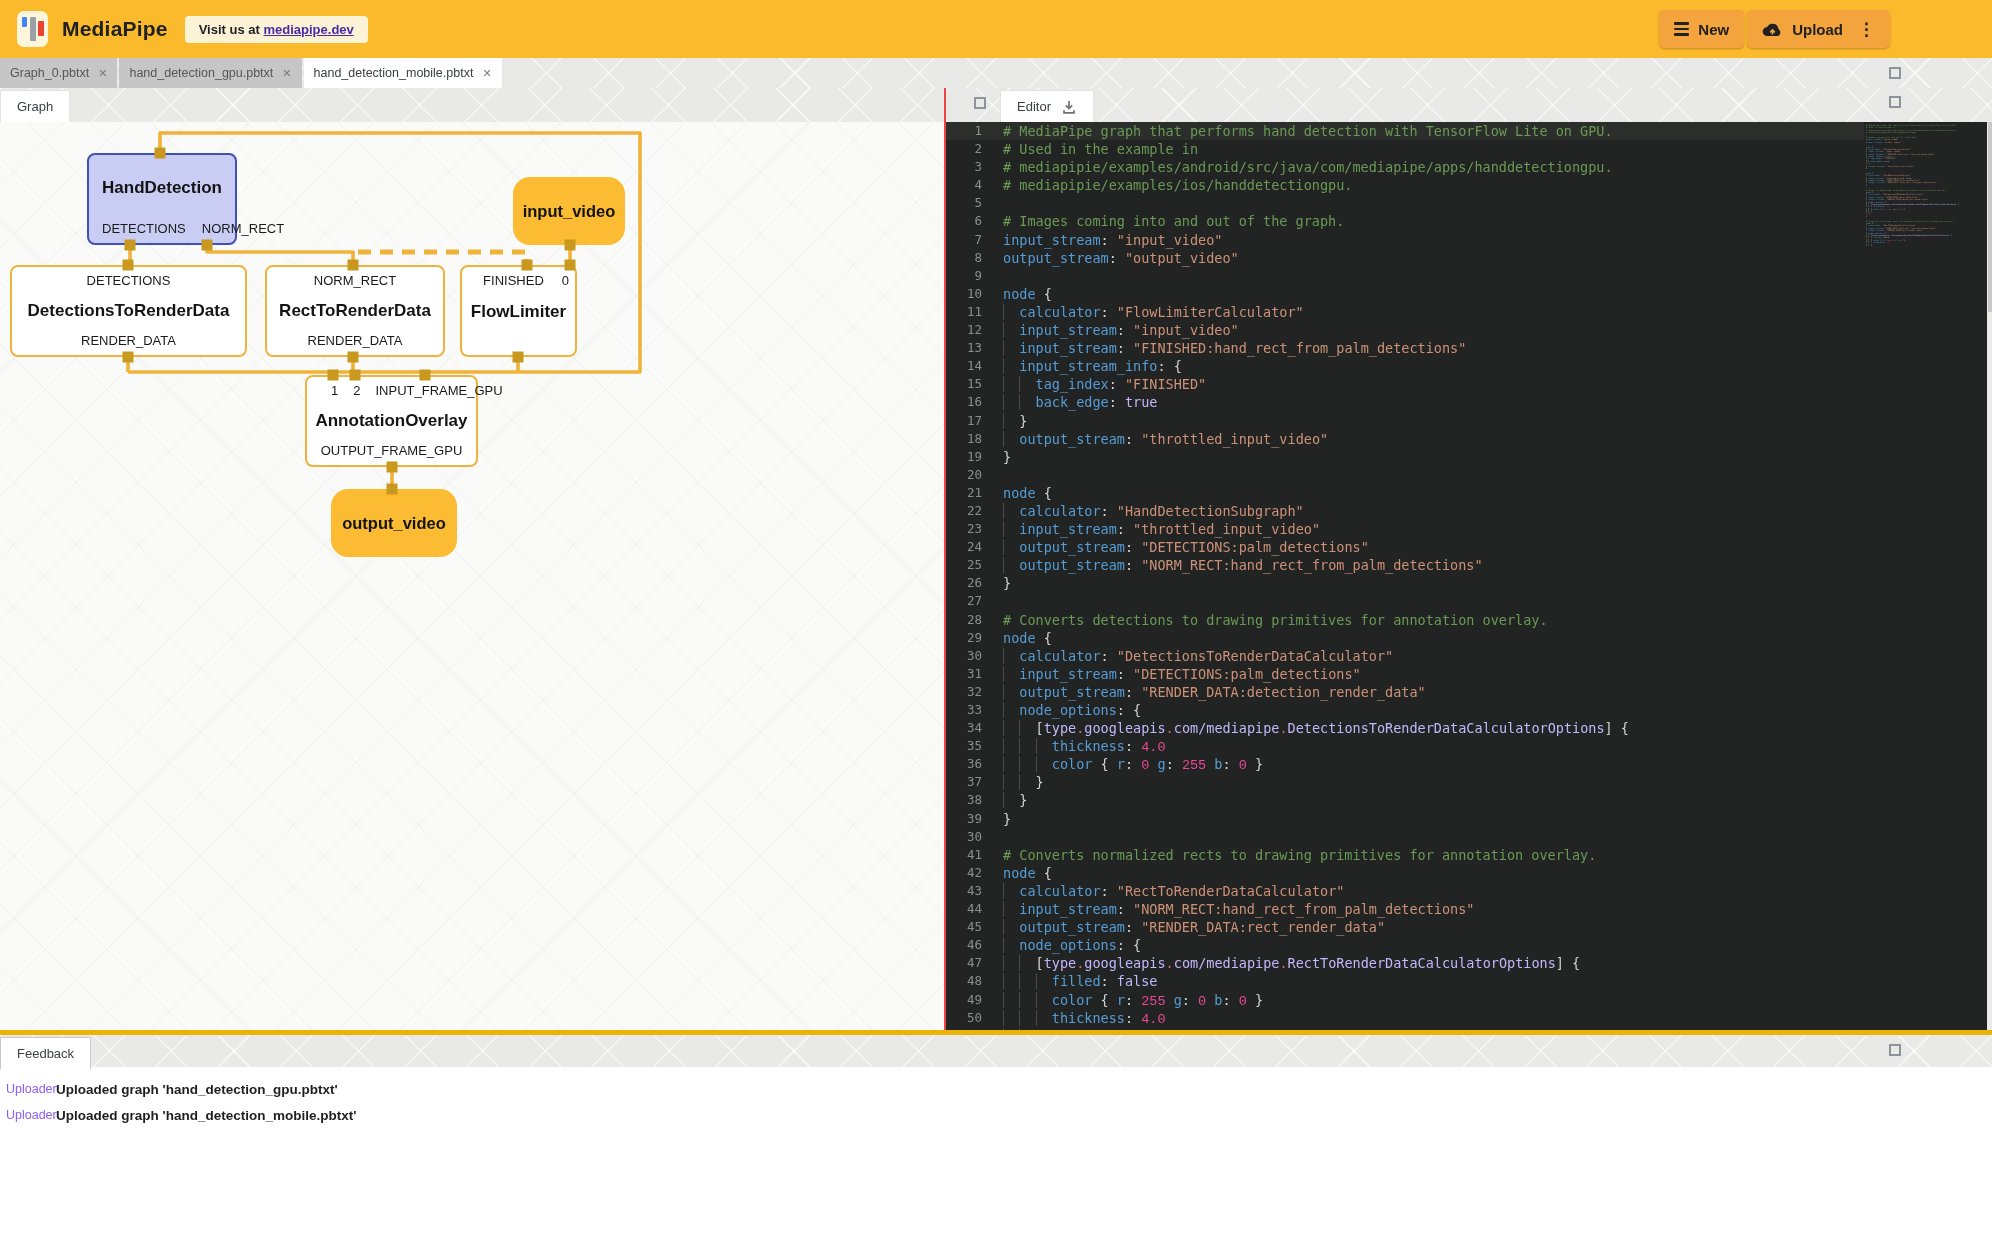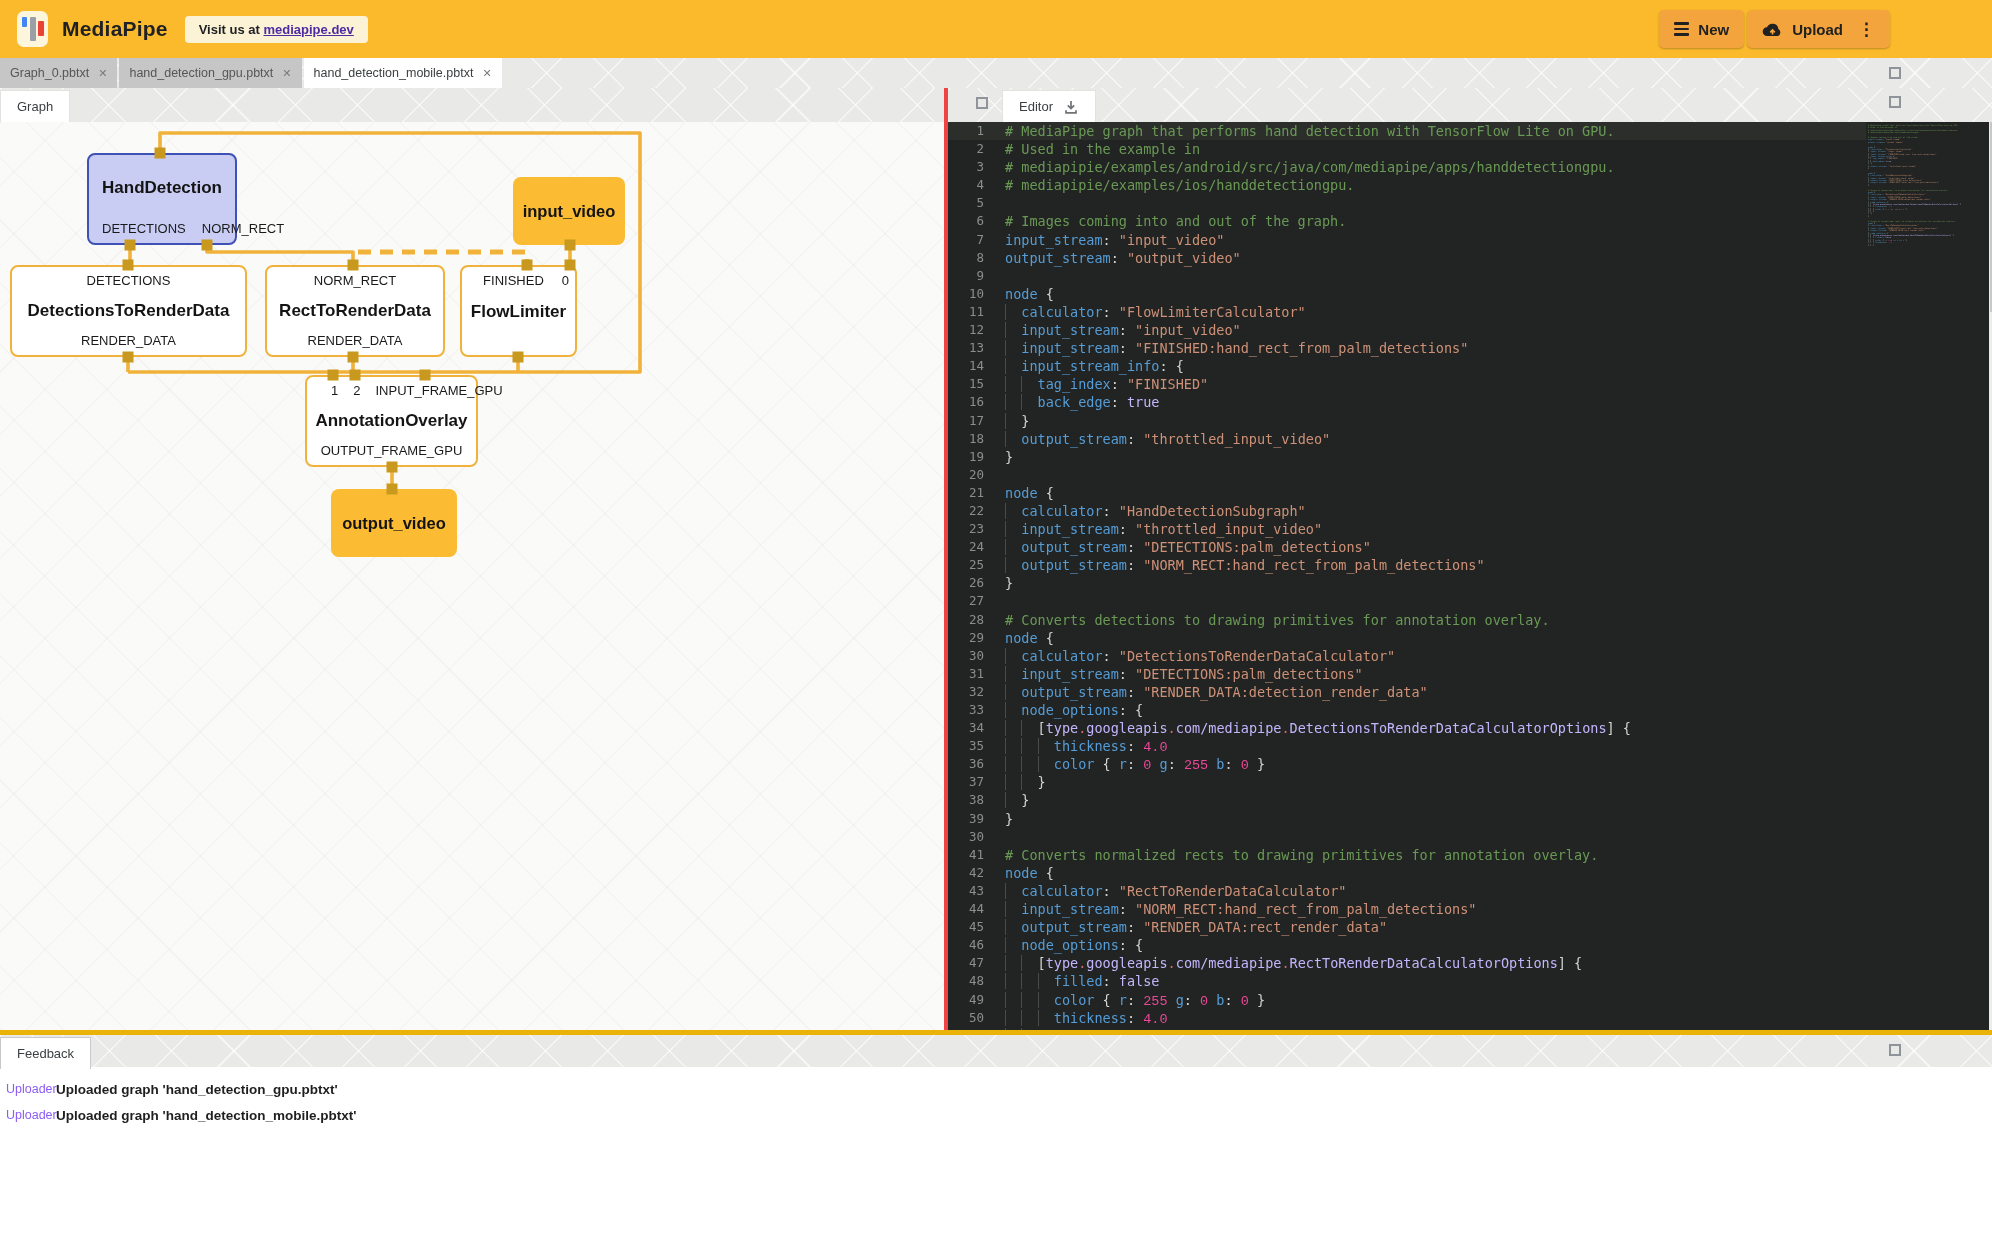--- a/index.html
+++ b/index.html
@@ -44,34 +44,34 @@
     background-color:#fafaf8;
     background-image:repeating-linear-gradient(45deg,rgba(0,0,0,.022) 0 1.5px,transparent 1.5px 44px),
                      repeating-linear-gradient(135deg,rgba(0,0,0,.022) 0 1.5px,transparent 1.5px 44px); }
 
   .gnode { position:absolute; border-radius:8px; display:flex; flex-direction:column; }
   .gnode .title { font-weight:bold; font-size:17px; color:#141414; text-align:center; }
   .calc { background:#fff; border:2px solid #f0b23c; justify-content:space-between; padding:6px 0 7px; }
   .calc .title { flex:1; display:flex; align-items:center; justify-content:center; }
   .sub { background:#c9cdf3; border:2px solid #3f51b5; }
   .sub .title { flex:1; display:flex; align-items:center; justify-content:center; }
-  .stream { background:#fbbc33; align-items:center; justify-content:center; }
+  .stream { background:#fbbc33; align-items:center; justify-content:center;border-radius:17px; }
   .stream .title { font-size:16.5px; }
   .ports { display:flex; font-size:13px; color:#1a1a1a; justify-content:center; gap:16px; min-height:13px; }
   .sub .ports { justify-content:space-between; padding:0 4px 7px 13px; }
   .fl-top { justify-content:flex-end; padding-right:6px; gap:18px; }
   .ao-top { justify-content:flex-start; padding-left:24px; gap:15px; }
 
   .edges { position:absolute; left:0; top:0; pointer-events:none; }
   .e { stroke:#f1b23a; stroke-width:3.6; fill:none; stroke-linejoin:round; }
   .ed { stroke:#f1b23a; stroke-width:5; fill:none; stroke-dasharray:13 9; }
   .port { fill:#c8991e; }
 
   
-  #editor-panel { position:absolute; left:944px; top:0; width:1048px; height:942px; border-left:4px solid #ef4444; }
+  #editor-panel { position:absolute; left:944px; top:0; width:1048px; height:942px; border-left:2px solid #ef4444; }
   #code-area { position:absolute; left:0; top:34px; width:1048px; height:908px; background:#212422; overflow:hidden; font-family:"DejaVu Sans Mono",monospace; }
   #code-lines { position:absolute; left:0; top:0; width:918px; }
   .cl { display:flex; height:18.1px; line-height:18.1px; }
   .cl.cur { background:#2b2e2b; }
   .ln { width:36px; text-align:right; color:#8b8f8b; font-size:12.5px; margin-right:21px; flex:none; }
   .ct { white-space:pre; font-size:13.5px; color:#d4d4d4; }
   .c { color:#6a9955; } .k { color:#569cd6; } .s { color:#ce9178; } .p { color:#d4d4d4; }
   .b { color:#c4b5fd;text-align:center; } .n { color:#ec4899;font-family:Liberation Mono, monospace; } .d { color:#d16969; }
   .i { box-shadow:inset 1px 0 0 #474c47; }
   #minimap { position:absolute; left:920px; top:2px; width:112px; font-size:2px; line-height:2.4px; opacity:.95; }

